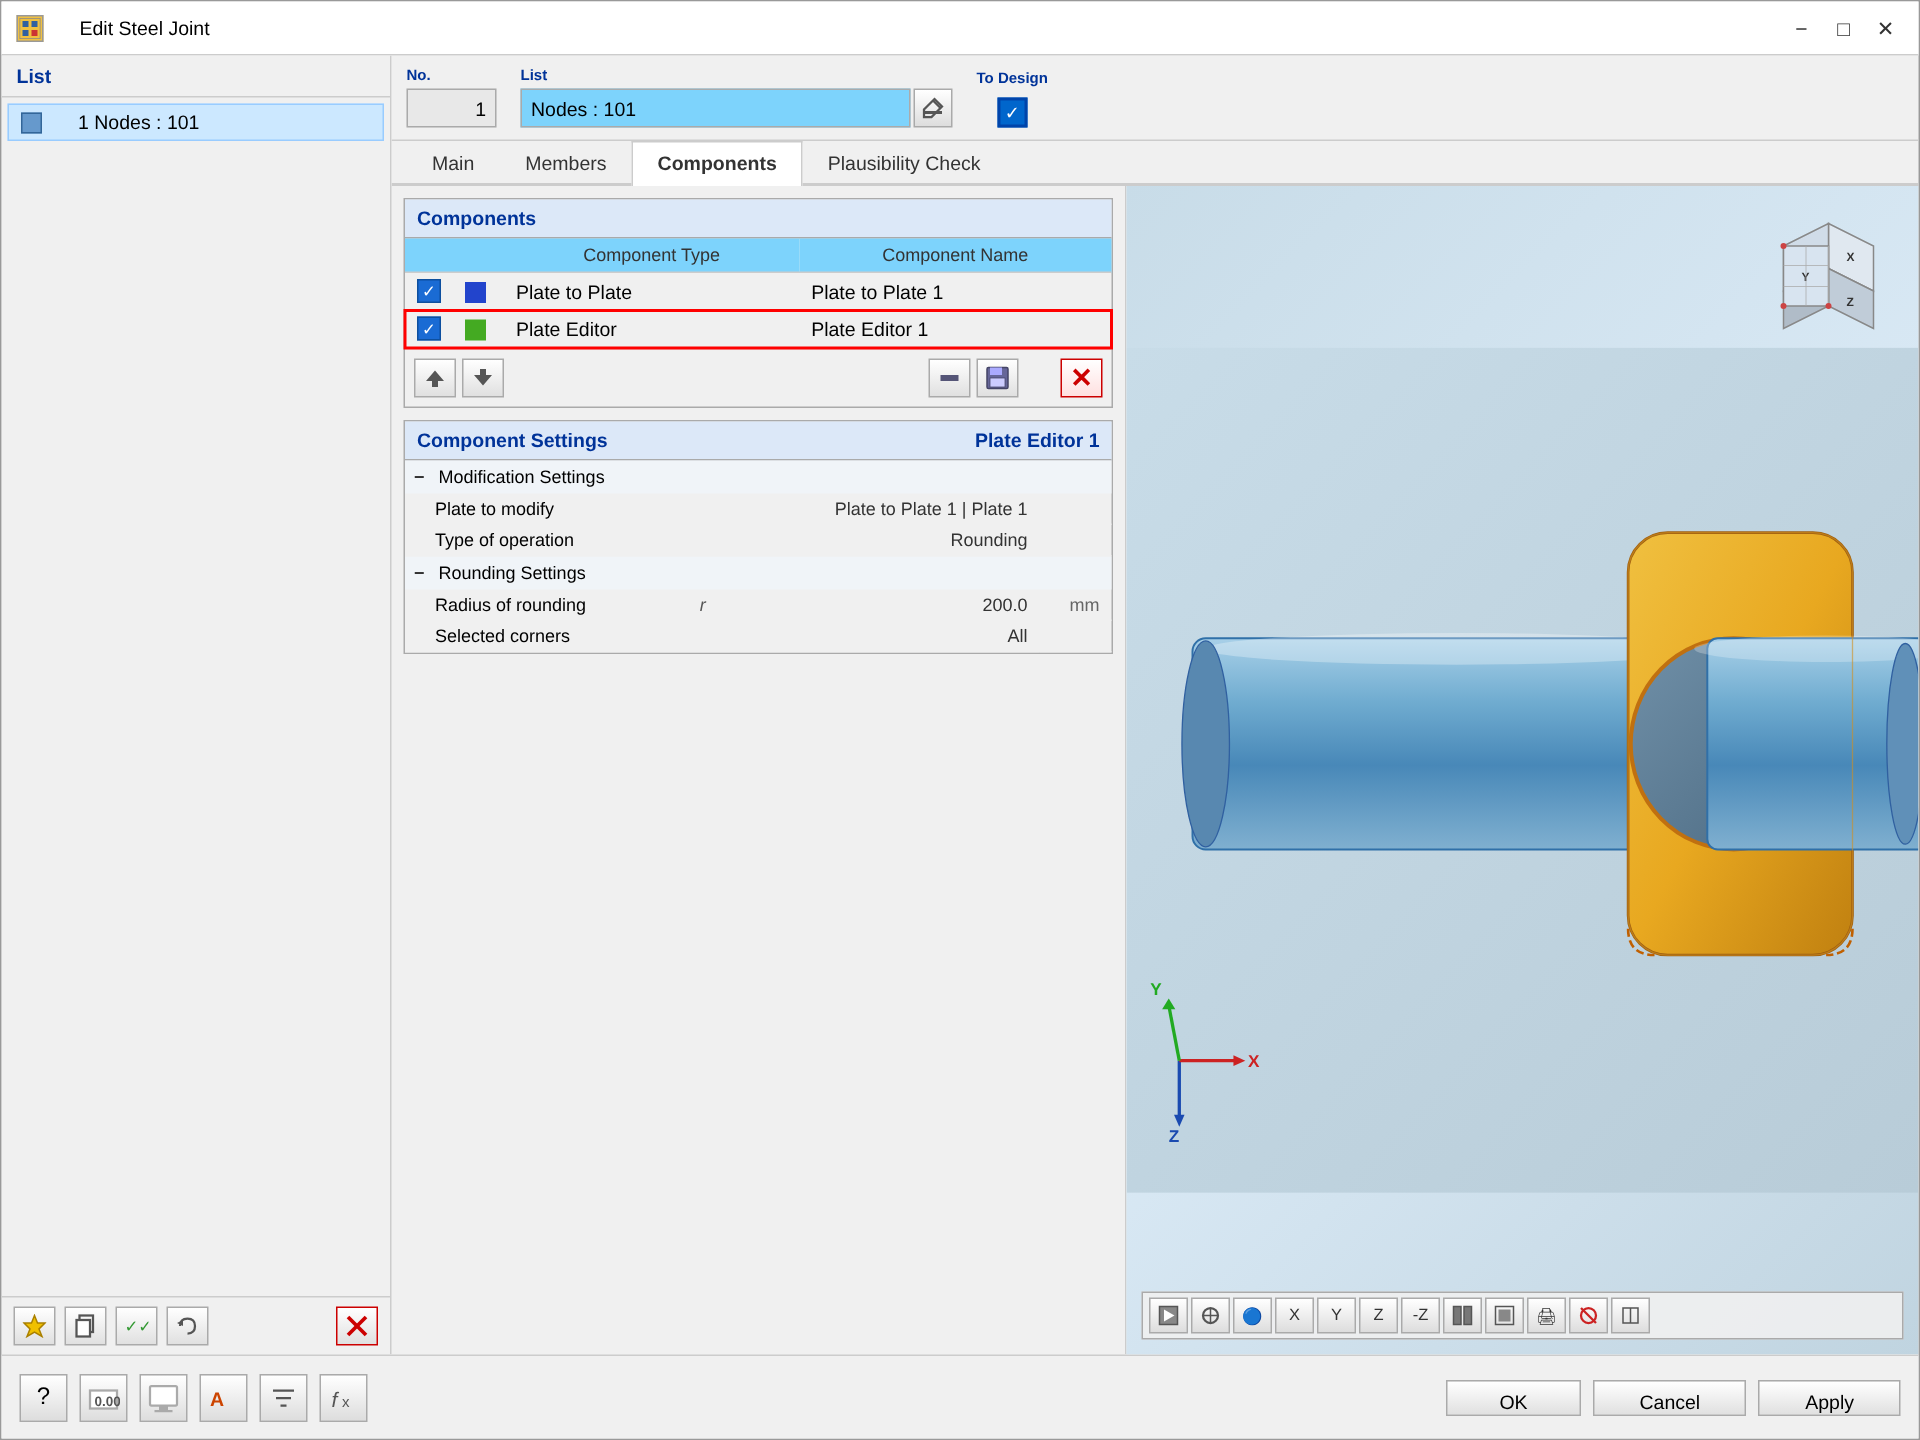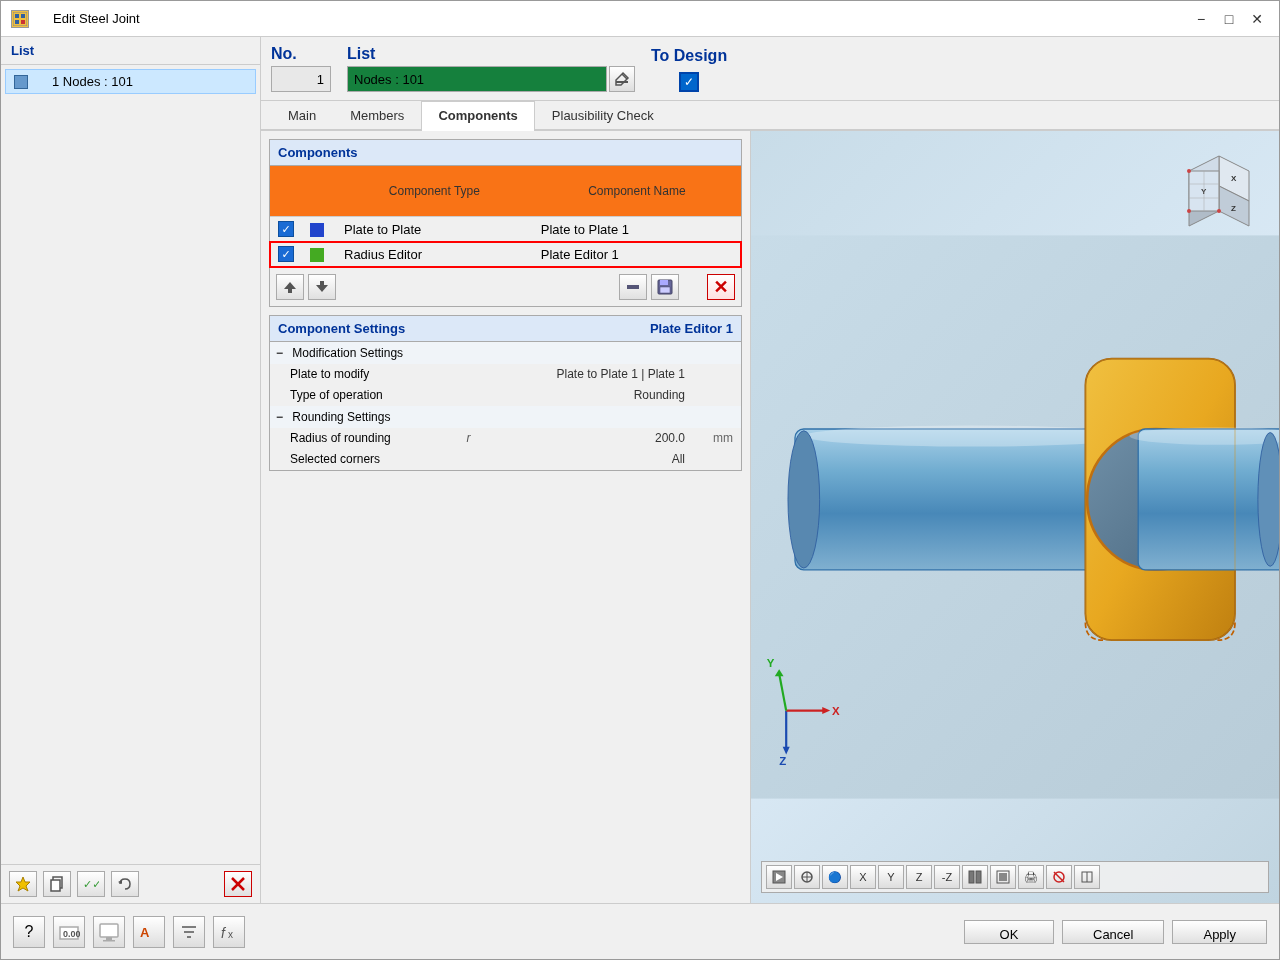--- a/index.html
+++ b/index.html
@@ -160,35 +160,35 @@
       align-items: flex-end;
     }
 
     .field-group {
       display: flex;
       flex-direction: column;
       gap: 3px;
     }
 
     .field-label {
-      font-size: 16px;
+      font-size: 10px;
       color: #003399;
       font-weight: bold;
     }
 
     .field-input {
       border: 1px solid #aaa;
       background: #e8e8e8;
       padding: 2px 6px;
       height: 26px;
       font-size: 13px;
     }
 
     .field-input-white {
-      background: #15803d;
+      background: #7dd3fc;
     }
 
     .field-with-btn {
       display: flex;
       gap: 2px;
       align-items: center;
     }
 
     .field-action-btn {
       width: 26px;
@@ -281,23 +281,23 @@
       font-weight: bold;
       border-bottom: 1px solid #aaa;
     }
 
     .components-table {
       width: 100%;
       border-collapse: collapse;
     }
 
     .components-table th {
-      background: #f97316;
+      background: #7dd3fc;
       border-bottom: 1px solid #ccc;
-      padding: 18px 8px;
+      padding: 4px 8px;
       text-align: center;
       font-weight: normal;
       color: #333;
       font-size: 12px;
     }
 
     .components-table td {
       padding: 4px 8px;
       border-bottom: 1px solid #eee;
       font-size: 13px;
@@ -625,21 +625,21 @@
                     </td>
                   <td><div class="comp-color-box" style="background: #2244cc; width: 14px; height: 14px; display: inline-block;"></div></td>
                   <td>Plate to Plate</td>
                   <td>Plate to Plate 1</td>
                 </tr>
                 <tr style="outline: 2px solid red; outline-offset: -1px;">
                   <td>
                       <div class="cb-blue">✓</div>
                     </td>
                   <td><div class="comp-color-box" style="background: #44aa22; width: 14px; height: 14px; display: inline-block;"></div></td>
-                  <td>Radius Editor</td>
+                  <td>Plate Editor</td>
                   <td>Plate Editor 1</td>
                 </tr>
               </tbody>
             </table>
             <div class="components-toolbar">
               <button class="comp-toolbar-btn" title="Move Up">
                 <svg width="16" height="16" viewBox="0 0 16 16">
                     <polygon points="2,10 8,3 14,10 10,10 10,14 6,14 6,10" fill="#555"></polygon>
                   </svg>
               </button>

